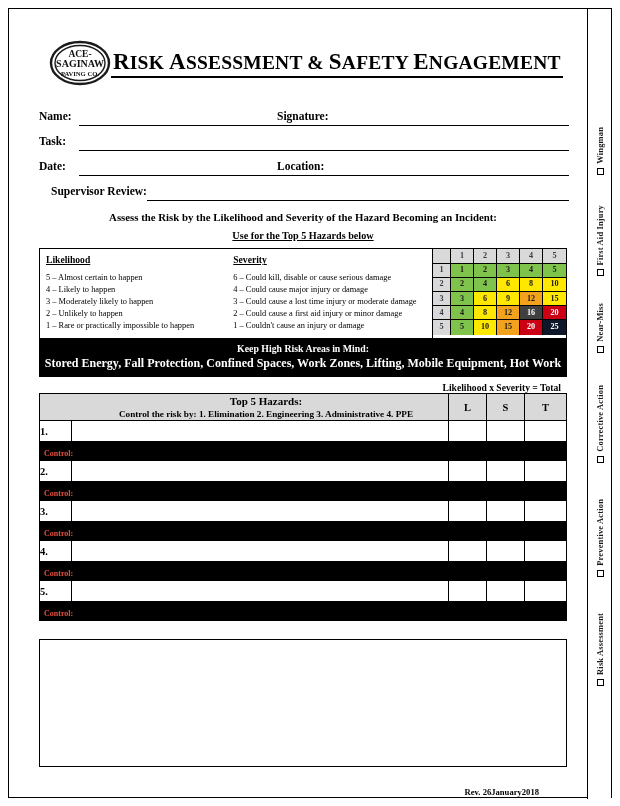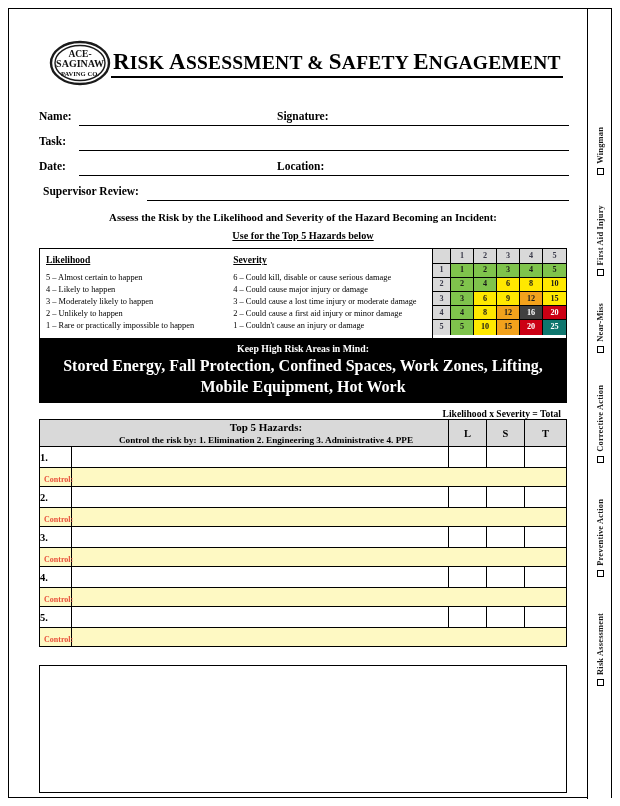--- a/index.html
+++ b/index.html
@@ -142,21 +142,21 @@
     background: #000;
     color: #fff;
     text-align: center;
     padding: 4px 0 5px;
     line-height: 1.3;
     border-left: 1.6px solid #000;
     border-right: 1.6px solid #000;
     border-bottom: 1.6px solid #000;
   }
   .banner .b1 { font-weight: bold; font-size: 9.8px; }
-  .banner .b2 { font-weight: bold; font-size: 16px; }
+  .banner .b2 { font-weight: bold; font-size: 12px; }
 
   
   .lxs {
     text-align: right;
     font-weight: bold;
     font-size: 9.6px;
     margin-top: 5px;
     padding-right: 6px;
   }
 
@@ -187,21 +187,21 @@
     font-size: 10.5px;
     padding-left: 4px;
   }
   .ctrl-label {
     color: #e8503a;
     font-size: 8px;
     font-weight: bold;
     padding-left: 4px;
     white-space: nowrap;
   }
-  .ctrlrow td { background: #fef9c3; height: 18px; text-align: center; }
+  .ctrlrow td { background: #000000; height: 18px; text-align: center; }
   .ctrlrow td.lab { width: 32px; }
 
   
   .details {
     margin-top: 18px;
     border: 1.6px solid #000;
   }
   .details-head {
     background: #d9d9d9;
     border-bottom: 1.4px solid #000;
@@ -295,21 +295,21 @@
         <span class="fline" style="left:40px; width:490px;"></span>
       </div>
 
       <div class="frow">
         <span class="flabel" style="left:0;">Date:</span>
         <span class="flabel" style="left:238px;">Location:</span>
         <span class="fline" style="left:40px; width:490px;"></span>
       </div>
 
       <div class="frow">
-        <span class="flabel" style="left:4px;">Supervisor Review:</span>
+        <span class="flabel" style="left:12px;">Supervisor Review:</span>
         <span class="fline" style="left:108px; width:422px;"></span>
       </div>
     </div>
 
     <div class="assess">
       <div class="l1">Assess the Risk by the Likelihood and Severity of the Hazard Becoming an Incident:</div>
       <div><span class="l2">Use for the Top 5 Hazards below</span></div>
     </div>
 
     <div class="band">
@@ -363,21 +363,21 @@
           <div class="mc" style="background: rgb(127, 195, 76); color: rgb(26, 26, 26);">4</div>
           <div class="mc" style="background: rgb(255, 232, 0); color: rgb(26, 26, 26);">8</div>
           <div class="mc" style="background: rgb(242, 162, 28); color: rgb(26, 26, 26);">12</div>
           <div class="mc" style="background: #404040; color: rgb(255, 255, 255);">16</div>
           <div class="mc last" style="background: rgb(204, 0, 20); color: rgb(255, 255, 255);">20</div>
           <div class="mc hdr bot">5</div>
           <div class="mc bot" style="background: rgb(127, 195, 76); color: rgb(26, 26, 26);">5</div>
           <div class="mc bot" style="background: rgb(255, 232, 0); color: rgb(26, 26, 26);">10</div>
           <div class="mc bot" style="background: rgb(242, 162, 28); color: rgb(26, 26, 26);">15</div>
           <div class="mc bot" style="background: rgb(204, 0, 20); color: rgb(255, 255, 255);">20</div>
-          <div class="mc last bot" style="background: #0f766e; color: rgb(255, 255, 255);">25</div>
+          <div class="mc last bot" style="background: #0f172a; color: rgb(255, 255, 255);">25</div>
         </div>
     </div>
 
     <div class="banner">
       <div class="b1">Keep High Risk Areas in Mind:</div>
       <div class="b2">Stored Energy, Fall Protection, Confined Spaces, Work Zones, Lifting, Mobile Equipment, Hot Work</div>
     </div>
 
     <div class="lxs">Likelihood x Severity = Total</div>
 

